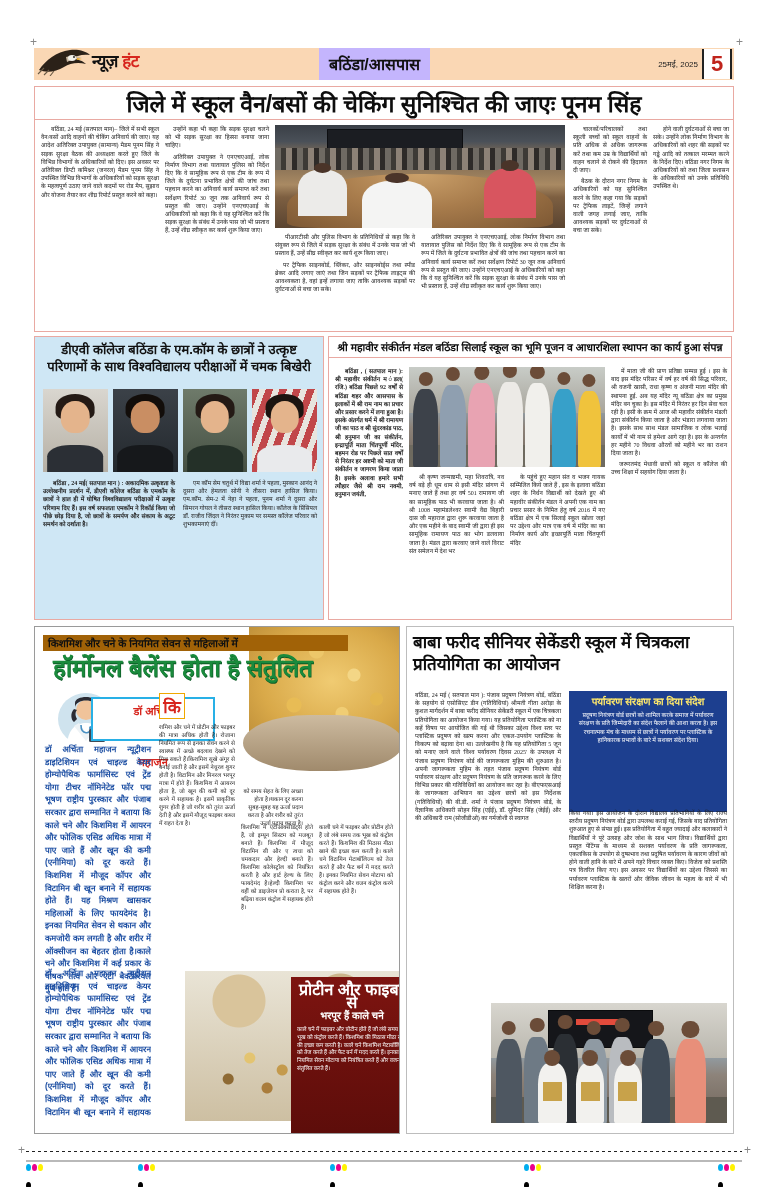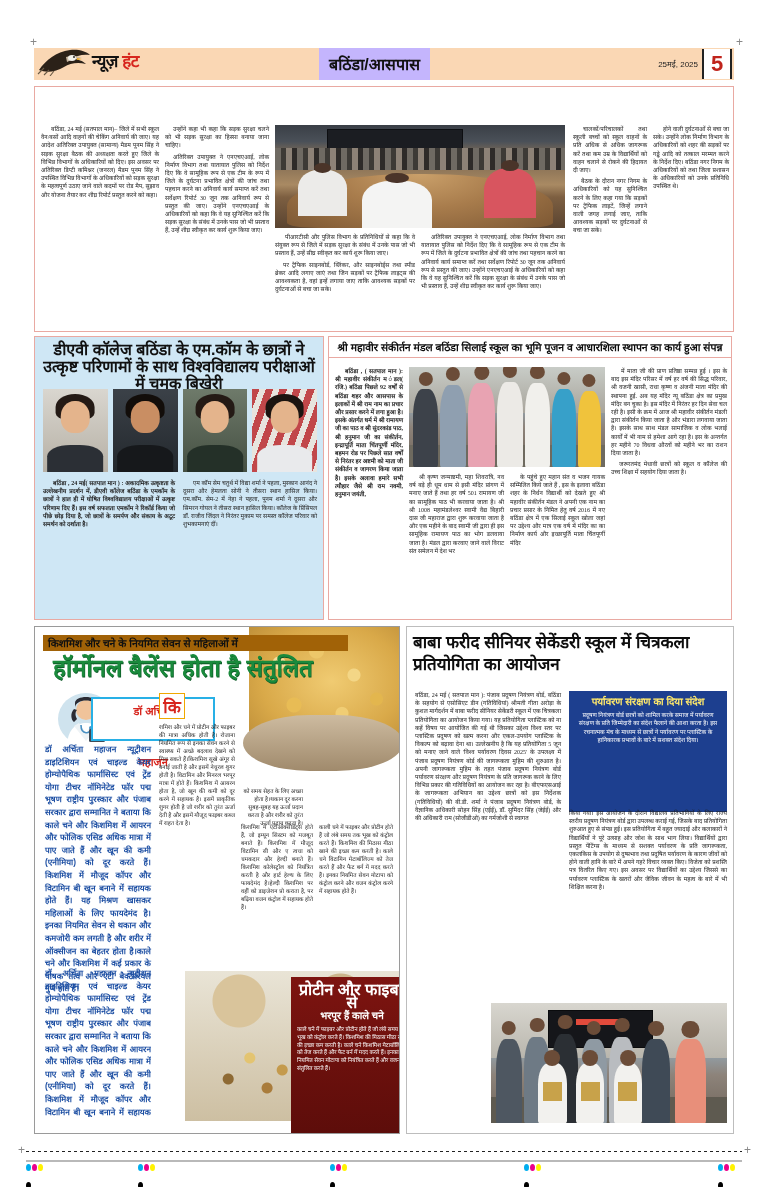--- a/index.html
+++ b/index.html
@@ -136,20 +136,21 @@
     <div class="mh-center">
       <span>बठिंडा/आसपास</span>
     </div>
 
     <div class="mh-date">25मई, 2025</div>
     <div class="mh-pageno">5</div>
   </div>
 
   <div class="frame" style="left:34px;top:86px;width:700px;height:246px;">
 
+    <div class="hl" style="font-size:23px;line-height:26px;padding:4px 6px 2px;border-bottom:1px solid #e9a9a2;">जिले में स्कूल वैन/बसों की चेकिंग सुनिश्चित की जाएः पूनम सिंह</div>
 
     <div class="col" style="position:absolute;left:6px;top:38px;width:118px;height:200px;">
       <p class="first">बठिंडा, 24 मई (सतपाल मान)– जिले में सभी स्कूल वैन/बसों आदि वाहनों की चेकिंग अनिवार्य की जाए। यह आदेश अतिरिक्त उपायुक्त (सामान्य) मैडम पूनम सिंह ने सड़क सुरक्षा बैठक की अध्यक्षता करते हुए जिले के विभिन्न विभागों के अधिकारियों को दिए। इस अवसर पर अतिरिक्त डिप्टी कमिश्नर (जनरल) मैडम पूनम सिंह ने उपस्थित विभिन्न विभागों के अधिकारियों को सड़क सुरक्षा के महत्वपूर्ण उठाए जाने वाले कदमों पर रोड मैप, सुझाव और योजना तैयार कर शीघ्र रिपोर्ट प्रस्तुत करने को कहा।</p>
     </div>
 
     <div class="col" style="position:absolute;left:130px;top:38px;width:104px;height:200px;">
       <p>उन्होंने कहा भी कहा कि सड़क सुरक्षा चलने को भी सड़क सुरक्षा का हिस्सा बनाया जाना चाहिए।</p>
       <p>अतिरिक्त उपायुक्त ने एनएचएआई, लोक निर्माण विभाग तथा यातायात पुलिस को निर्देश दिए कि वे सामूहिक रूप से एक टीम के रूप में जिले के दुर्घटना प्रभावित क्षेत्रों की जांच तथा पहचान करने का अनिवार्य कार्य समाप्त करें तथा सर्वेक्षण रिपोर्ट 30 जून तक अनिवार्य रूप से प्रस्तुत की जाए। उन्होंने एनएचएआई के अधिकारियों को कहा कि वे यह सुनिश्चित करें कि सड़क सुरक्षा के संबंध में उनके पास जो भी प्रस्ताव हैं, उन्हें शीघ्र स्वीकृत कर कार्य शुरू किया जाए।</p>
     </div>
 
@@ -181,21 +182,21 @@
       <p class="first">चालकों/परिचालकों तथा स्कूली बच्चों को स्कूल वाहनों के प्रति अधिक से अधिक जागरूक करें तथा कम उम्र के विद्यार्थियों को वाहन चलाने से रोकने की हिदायत दी जाए।</p>
       <p>बैठक के दौरान नगर निगम के अधिकारियों को यह सुनिश्चित करने के लिए कहा गया कि सड़कों पर ट्रैफिक लाइटें, जिन्हें लगाने वाली जगह लगाई जाए, ताकि आवश्यक सड़कों पर दुर्घटनाओं से बचा जा सके।</p>
     </div>
 
     <div class="col" style="position:absolute;left:618px;top:38px;width:76px;height:200px;">
       <p class="first">होने वाली दुर्घटनाओं से बचा जा सके। उन्होंने लोक निर्माण विभाग के अधिकारियों को शहर की सड़कों पर गड्ढे आदि को तत्काल मरम्मत करने के निर्देश दिए। बठिंडा नगर निगम के अधिकारियों को तथा जिला प्रशासन के अधिकारियों को उनके प्रतिनिधि उपस्थित थे।</p>
     </div>
   </div>
 
   <div class="frame tint-blue" style="left:34px;top:336px;width:290px;height:284px;">
-    <div class="hl" style="font-size:16px;line-height:17px;padding:4px 6px 4px;color:#111;">डीएवी कॉलेज बठिंडा के एम.कॉम के छात्रों ने उत्कृष्ट परिणामों के साथ विश्वविद्यालय परीक्षाओं में चमक बिखेरी</div>
+    <div class="hl" style="font-size:13px;line-height:17px;padding:4px 6px 4px;color:#111;">डीएवी कॉलेज बठिंडा के एम.कॉम के छात्रों ने उत्कृष्ट परिणामों के साथ विश्वविद्यालय परीक्षाओं में चमक बिखेरी</div>
 
     <div style="position:absolute;left:8px;top:52px;width:274px;height:83px;display:flex;gap:5px;background:#cfe7f5;">
       <div class="portrait" style="flex:1;">
         <div class="hair"></div>
           <div class="face"></div>
           <div class="body" style="background:#2b2f35;"></div>
       </div>
       <div class="portrait" style="flex:1;background:linear-gradient(#3b4148,#23282d);">
         <div class="hair" style="background:#120d0a;"></div>
           <div class="face" style="background:#c98e63;"></div>

